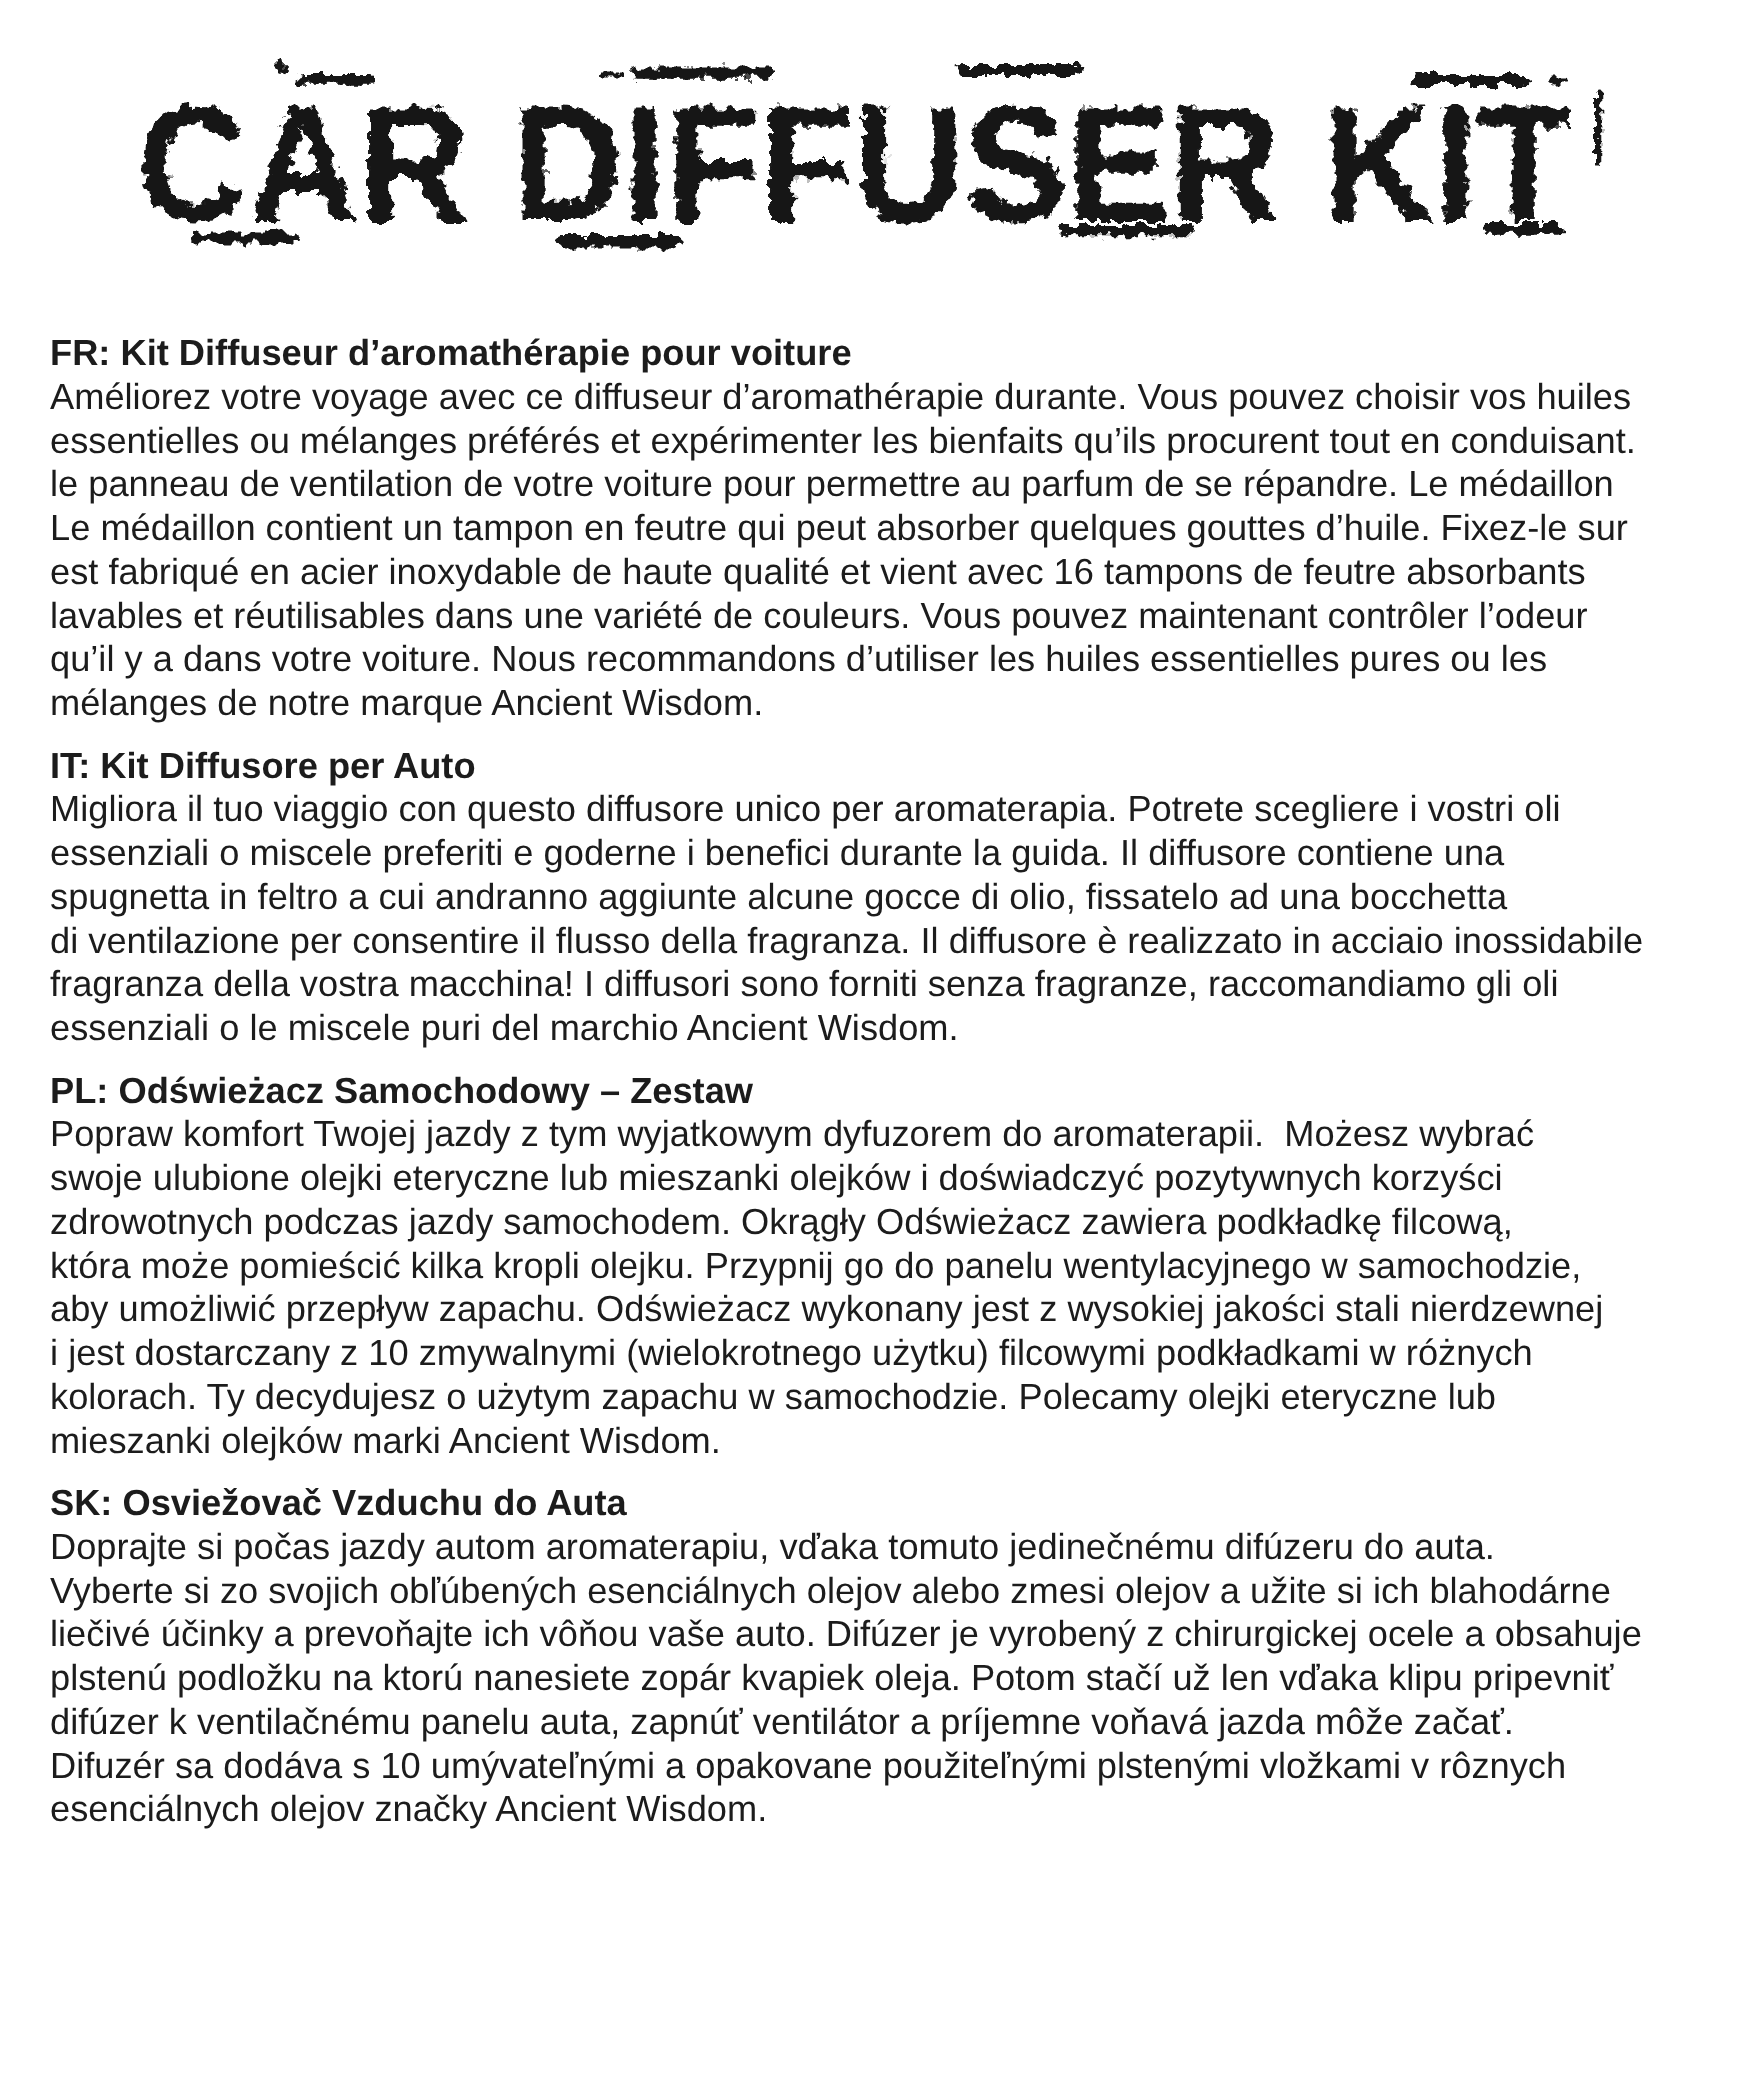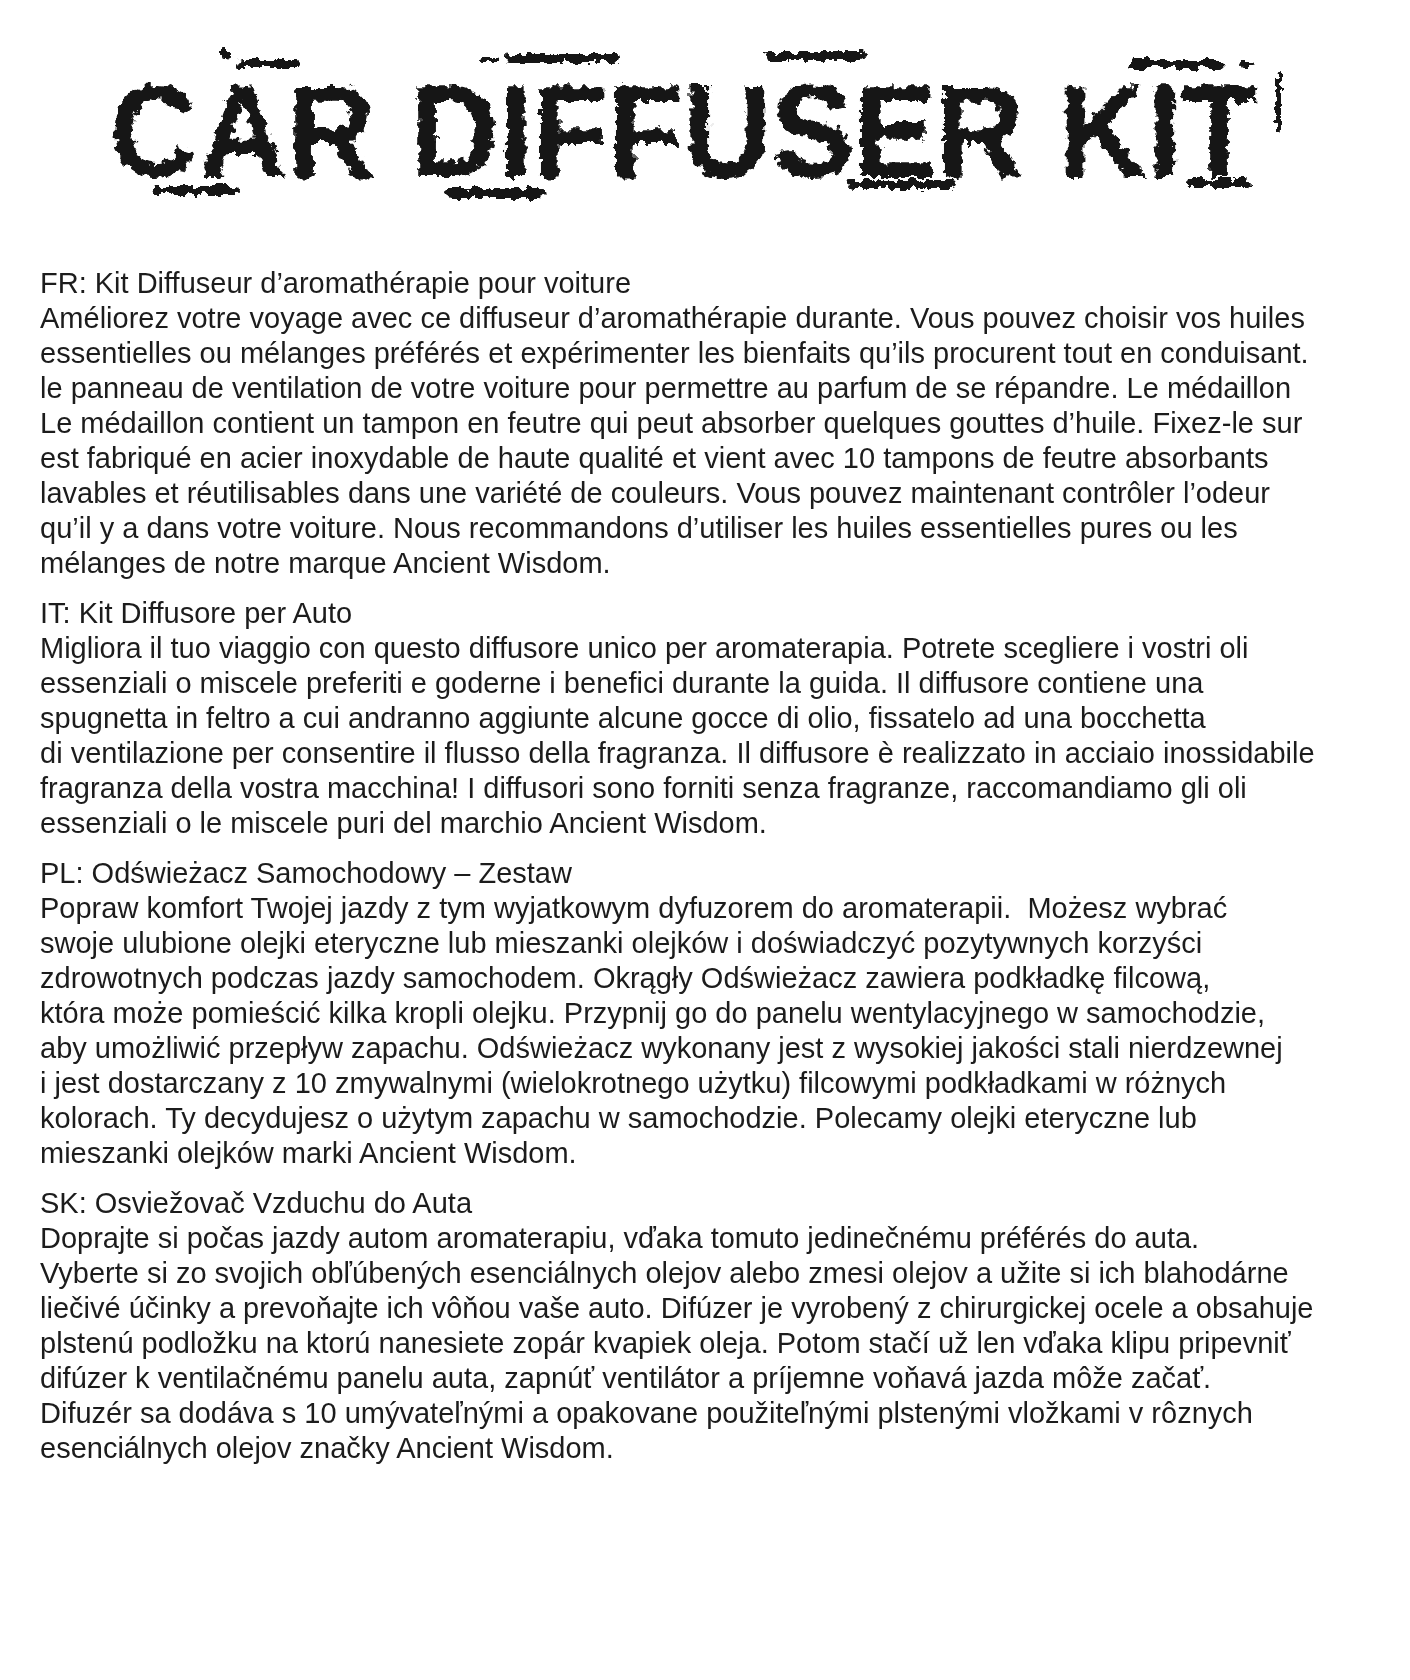--- a/index.html
+++ b/index.html
@@ -20,21 +20,21 @@
     display: block;
   }
   .content {
     margin: 36px 28px 0 40px;
   }
   .section {
     margin: 0 0 15px 0;
   }
   .section-heading {
     font-size: 29px;
-    font-weight: normal;
+    font-weight: bold;
     line-height: 35px;
     white-space: pre;
   }
   .text-line {
     font-size: 29px;
     line-height: 35px;
     white-space: pre;
   }
 </style>
 </head>
@@ -68,21 +68,21 @@
 </svg>
 
 <main class="content">
 
   <section class="section">
     <div class="section-heading">FR: Kit Diffuseur d’aromathérapie pour voiture</div>
     <div class="text-line">Améliorez votre voyage avec ce diffuseur d’aromathérapie durante. Vous pouvez choisir vos huiles</div>
     <div class="text-line">essentielles ou mélanges préférés et expérimenter les bienfaits qu’ils procurent tout en conduisant.</div>
     <div class="text-line">le panneau de ventilation de votre voiture pour permettre au parfum de se répandre. Le médaillon</div>
     <div class="text-line">Le médaillon contient un tampon en feutre qui peut absorber quelques gouttes d’huile. Fixez-le sur</div>
-    <div class="text-line">est fabriqué en acier inoxydable de haute qualité et vient avec 10 tampons de feutre absorbants</div>
+    <div class="text-line">est fabriqué en acier inoxydable de haute qualité et vient avec 16 tampons de feutre absorbants</div>
     <div class="text-line">lavables et réutilisables dans une variété de couleurs. Vous pouvez maintenant contrôler l’odeur</div>
     <div class="text-line">qu’il y a dans votre voiture. Nous recommandons d’utiliser les huiles essentielles pures ou les</div>
     <div class="text-line">mélanges de notre marque Ancient Wisdom.</div>
   </section>
 
   <section class="section">
     <div class="section-heading">IT: Kit Diffusore per Auto</div>
     <div class="text-line">Migliora il tuo viaggio con questo diffusore unico per aromaterapia. Potrete scegliere i vostri oli</div>
     <div class="text-line">essenziali o miscele preferiti e goderne i benefici durante la guida. Il diffusore contiene una</div>
     <div class="text-line">spugnetta in feltro a cui andranno aggiunte alcune gocce di olio, fissatelo ad una bocchetta</div>
@@ -98,21 +98,21 @@
     <div class="text-line">zdrowotnych podczas jazdy samochodem. Okrągły Odświeżacz zawiera podkładkę filcową,</div>
     <div class="text-line">która może pomieścić kilka kropli olejku. Przypnij go do panelu wentylacyjnego w samochodzie,</div>
     <div class="text-line">aby umożliwić przepływ zapachu. Odświeżacz wykonany jest z wysokiej jakości stali nierdzewnej</div>
     <div class="text-line">i jest dostarczany z 10 zmywalnymi (wielokrotnego użytku) filcowymi podkładkami w różnych</div>
     <div class="text-line">kolorach. Ty decydujesz o użytym zapachu w samochodzie. Polecamy olejki eteryczne lub</div>
     <div class="text-line">mieszanki olejków marki Ancient Wisdom.</div>
   </section>
 
   <section class="section">
     <div class="section-heading">SK: Osviežovač Vzduchu do Auta</div>
-    <div class="text-line">Doprajte si počas jazdy autom aromaterapiu, vďaka tomuto jedinečnému préférés do auta.</div>
+    <div class="text-line">Doprajte si počas jazdy autom aromaterapiu, vďaka tomuto jedinečnému difúzeru do auta.</div>
     <div class="text-line">Vyberte si zo svojich obľúbených esenciálnych olejov alebo zmesi olejov a užite si ich blahodárne</div>
     <div class="text-line">liečivé účinky a prevoňajte ich vôňou vaše auto. Difúzer je vyrobený z chirurgickej ocele a obsahuje</div>
     <div class="text-line">plstenú podložku na ktorú nanesiete zopár kvapiek oleja. Potom stačí už len vďaka klipu pripevniť</div>
     <div class="text-line">difúzer k ventilačnému panelu auta, zapnúť ventilátor a príjemne voňavá jazda môže začať.</div>
     <div class="text-line">Difuzér sa dodáva s 10 umývateľnými a opakovane použiteľnými plstenými vložkami v rôznych</div>
     <div class="text-line">esenciálnych olejov značky Ancient Wisdom.</div>
   </section>
 
 </main>
 

